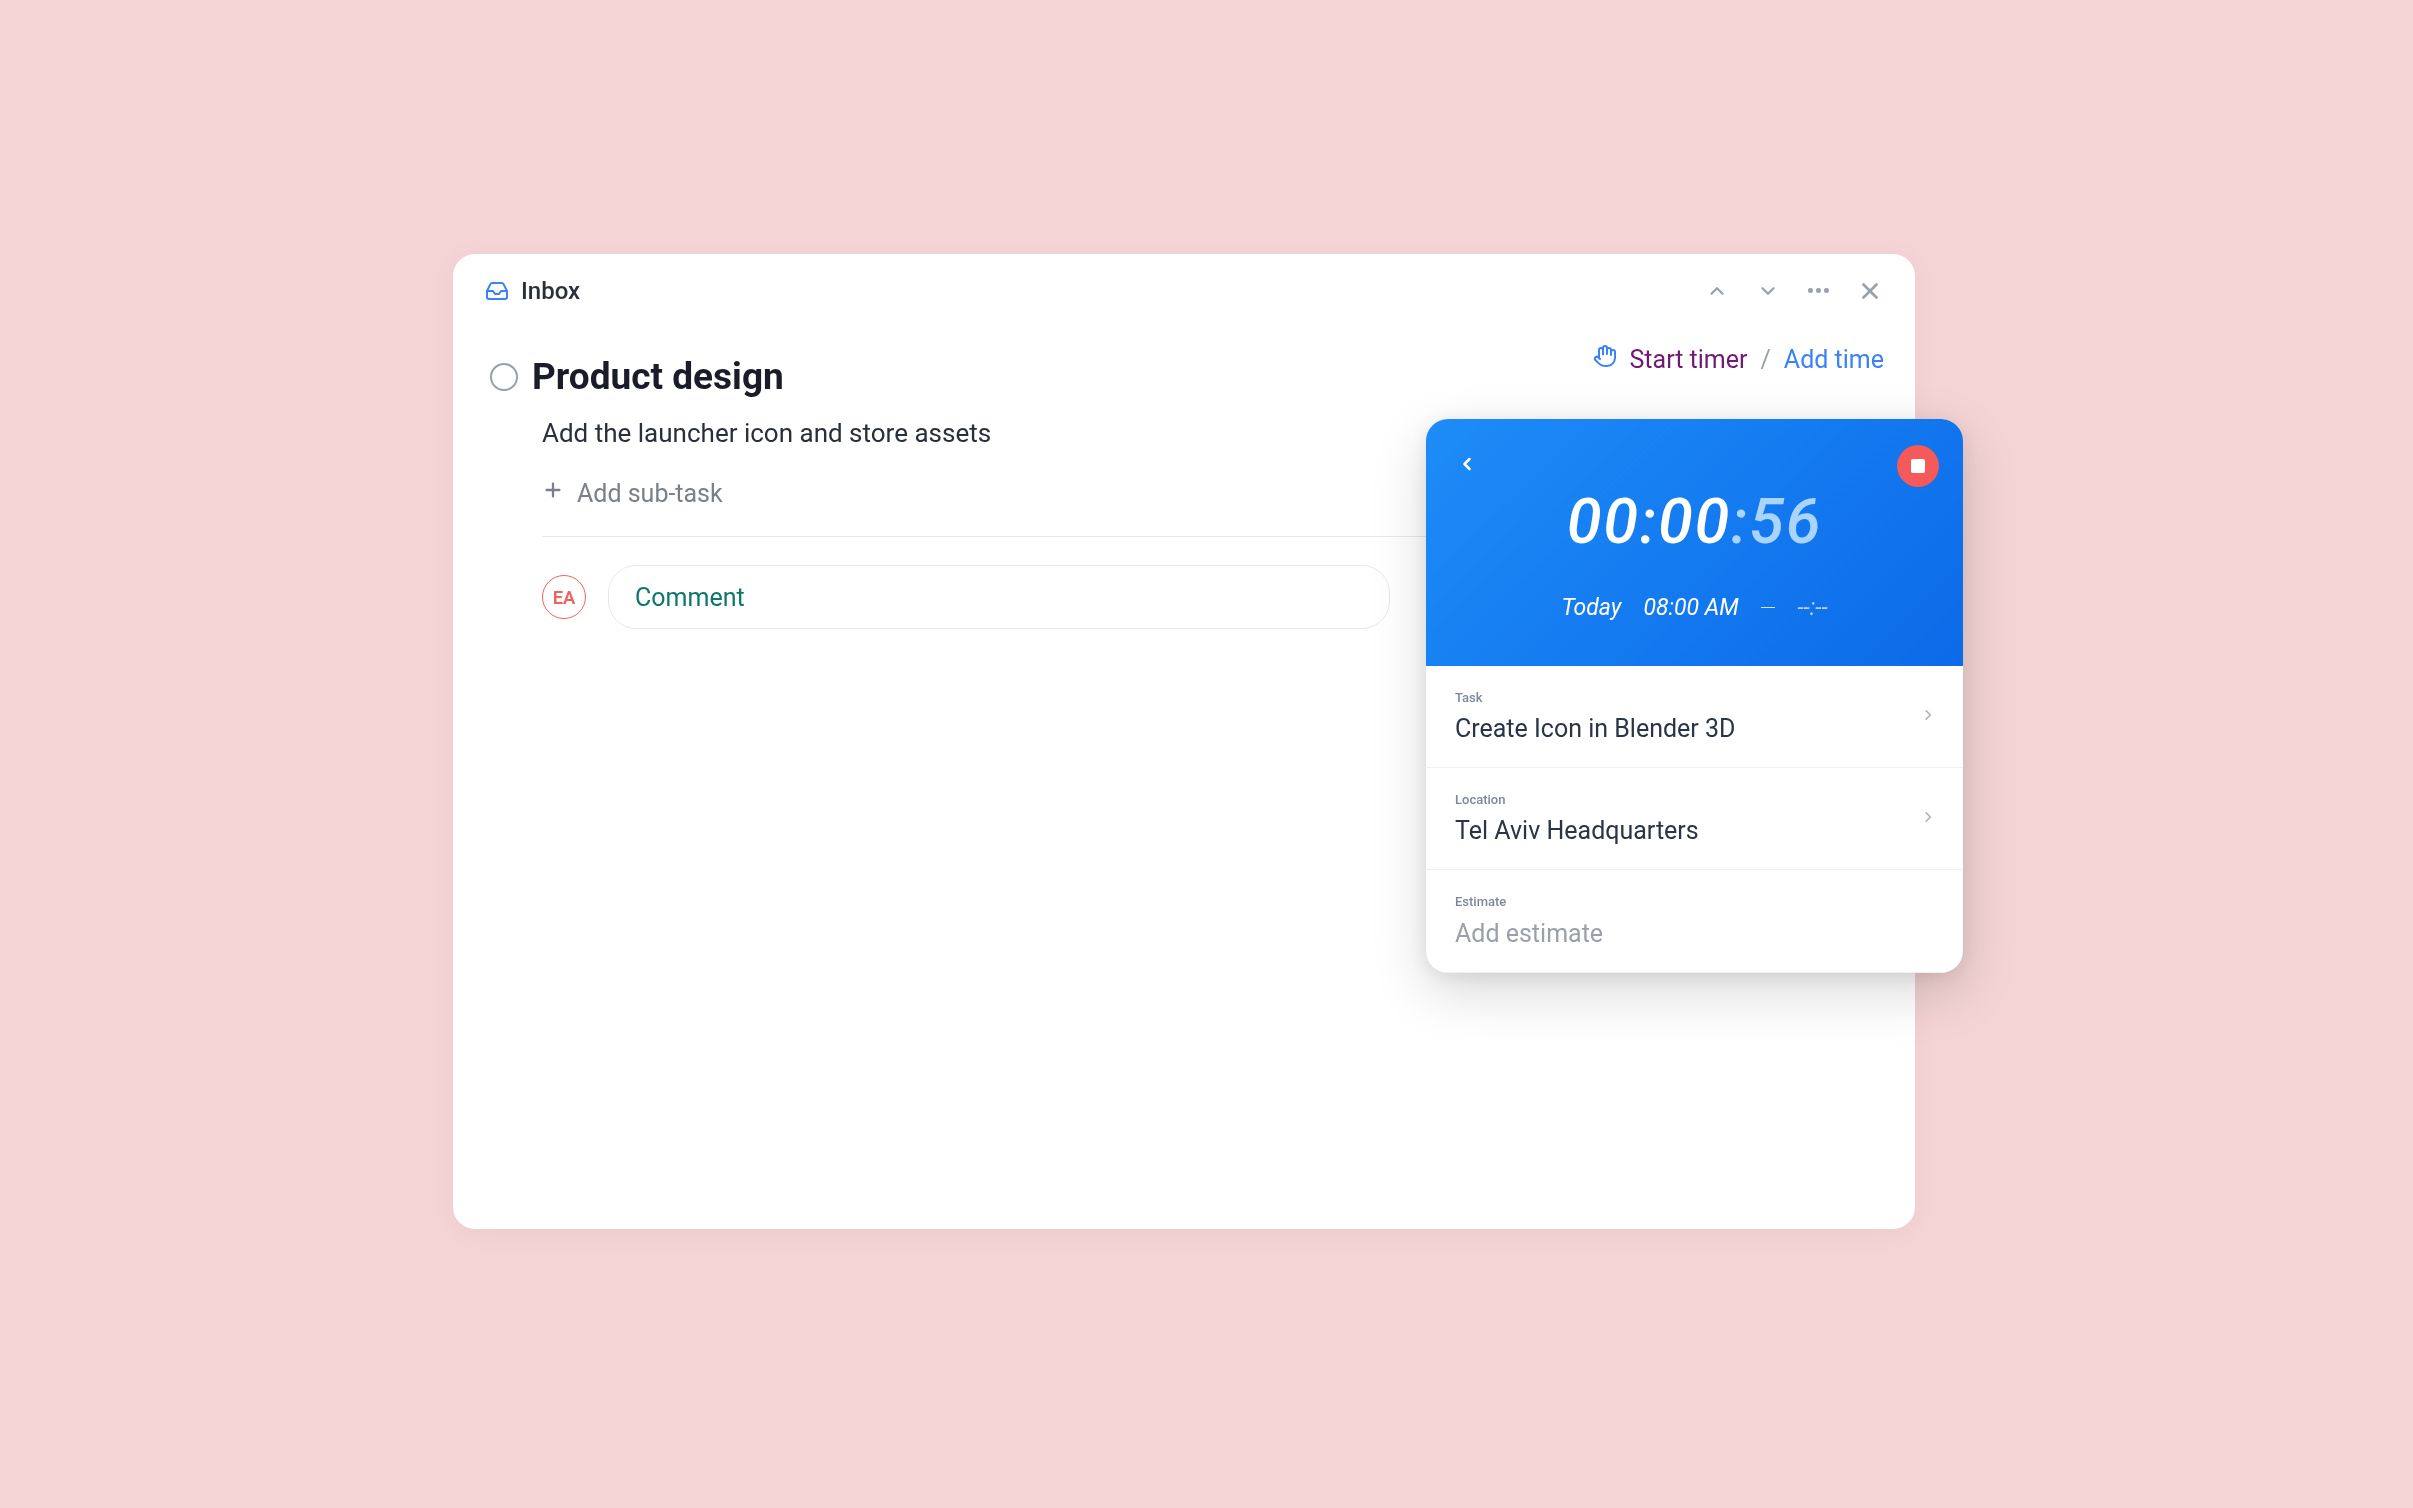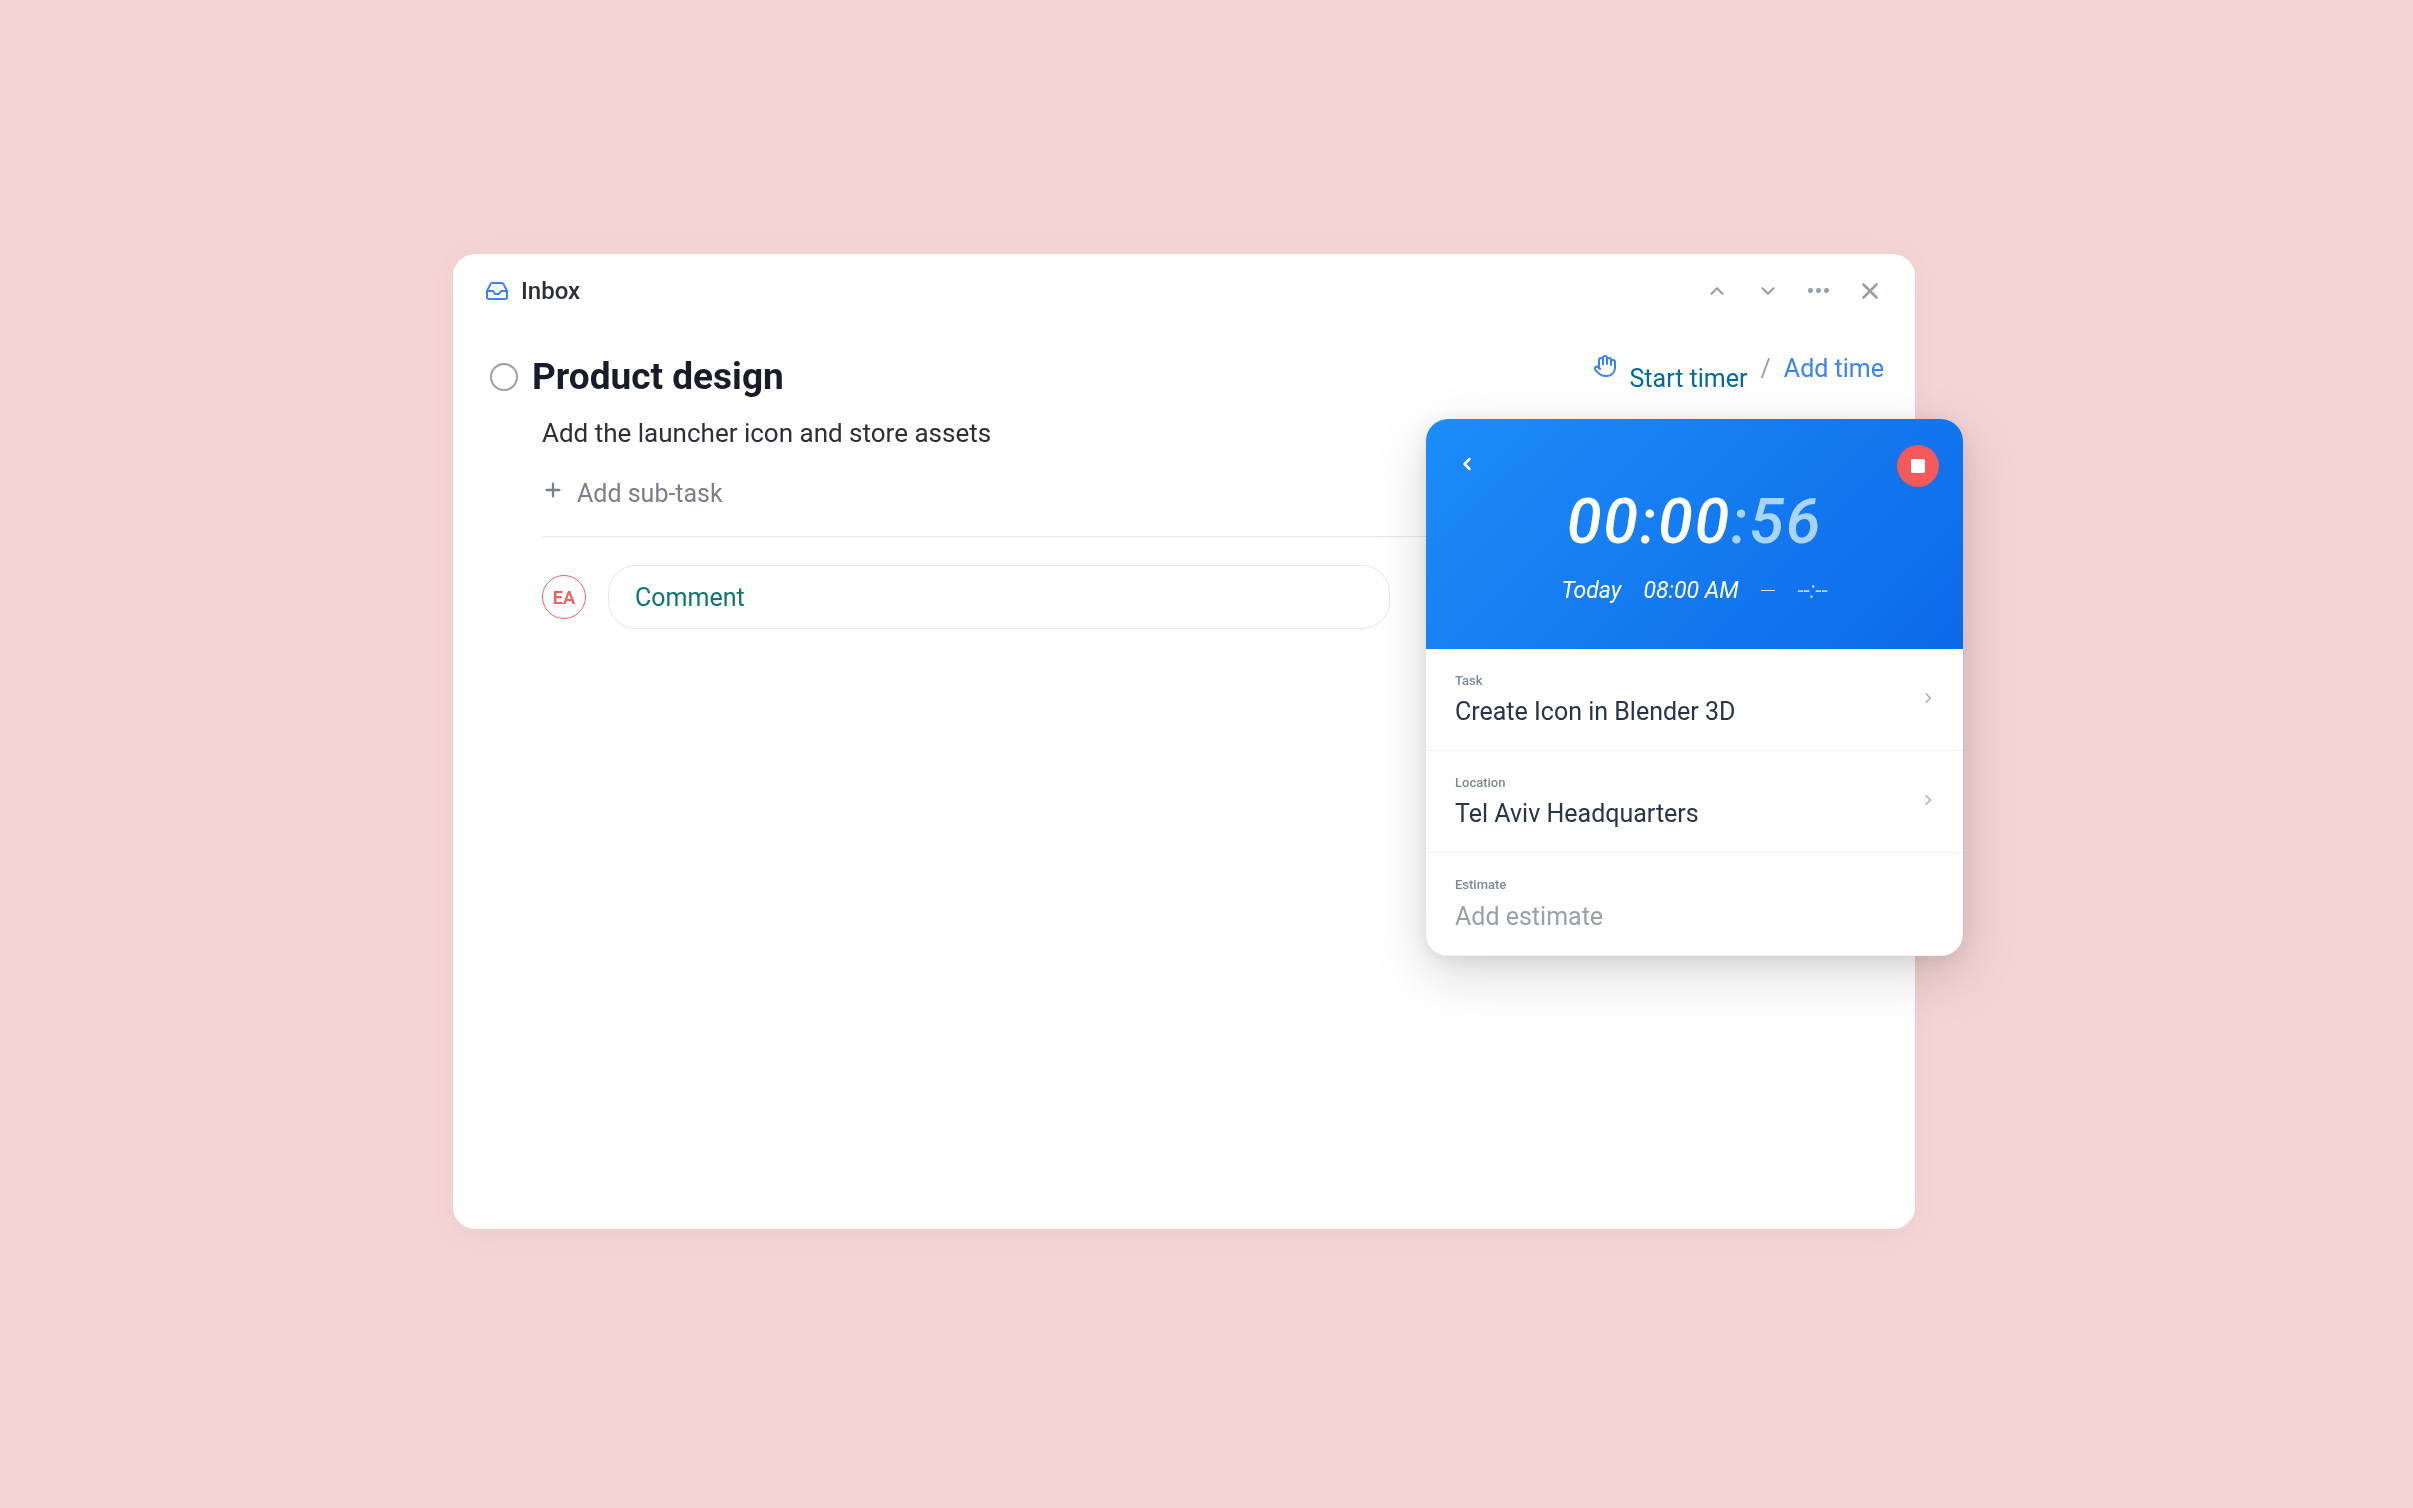--- a/index.html
+++ b/index.html
@@ -149,23 +149,22 @@
       color: #3b82f6;
     }
     .timer-bar .separator {
       color: #9aa0aa;
     }
     .timer-bar .link {
       color: #3b82f6;
       cursor: pointer;
     }
     .timer-bar .link-gray {
-      color: #0369a1;
-      cursor: pointer;
-      margin-top: 20px;
+      color: #701a75;
+      cursor: pointer;
     }
 
     
     .timer-panel {
       position: absolute;
       left: 1426px;
       top: 419px;
       width: 537px;
       background: #ffffff;
       border-radius: 22px;
@@ -213,21 +212,21 @@
       letter-spacing: 1.8px;
     }
     .timer-display .seconds {
       color: #a8d4ff;
     }
     .timer-meta {
       display: flex;
       justify-content: center;
       align-items: center;
       gap: 22px;
-      margin-top: 19px;
+      margin-top: 36px;
       color: white;
       font-size: 23px;
     }
     .timer-meta .dash {
       width: 14.7px;
       height: 1.8px;
       background: white;
       opacity: 0.8;
     }
     .timer-meta .end {

